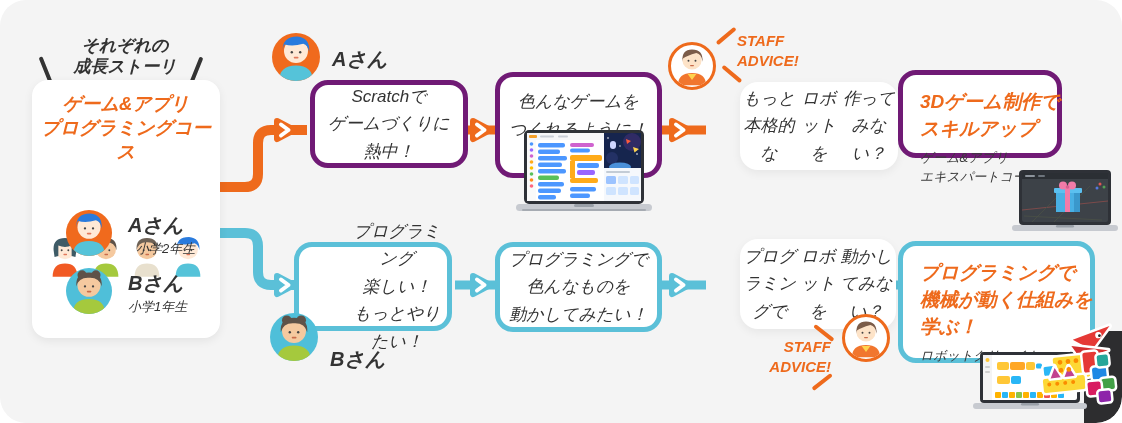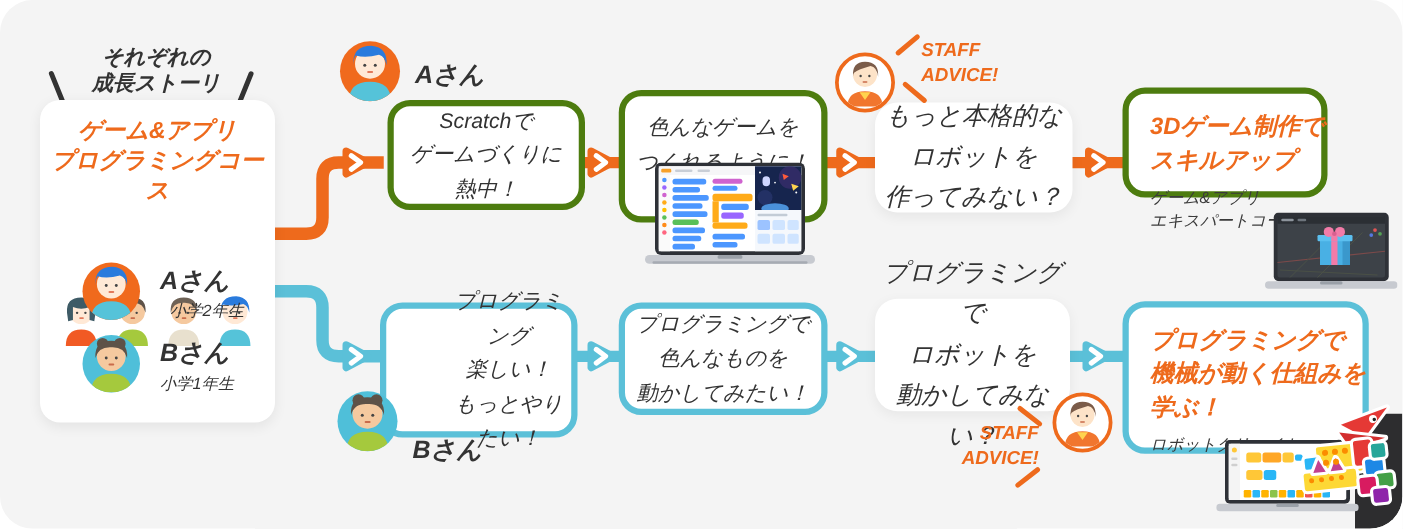--- a/index.html
+++ b/index.html
@@ -18,25 +18,25 @@
               line-height:1.3;color:#ee6a1c;}
   .kids-row{left:0;top:152px;width:188px;display:flex;justify-content:center;gap:3px;}
   .student-name{font-size:20px;font-weight:800;color:#333;line-height:1;}
   .student-grade{font-size:13px;font-weight:500;color:#333;line-height:1;}
   .cavatar{border-radius:50%;overflow:hidden;}
 
   
   .stepbox{background:#fff;border-radius:18px;display:flex;flex-direction:column;justify-content:center;
            align-items:center;text-align:center;font-size:17px;font-weight:500;line-height:1.62;color:#333;
            box-sizing:border-box;z-index:2;}
-  .bd-orange{border:5px solid #4d7c0f;}
+  .bd-orange{border:5px solid #701a75;}
   .bd-teal{border:5px solid #5bc0d8;}
-  .bubble{background:#fff;border-radius:18px;display:flex;flex-direction:column;justify-content:center;
-          align-items:center;text-align:center;font-size:20px;font-weight:500;line-height:1.62;color:#333;
-          box-shadow:0 3px 10px rgba(0,0,0,.06);z-index:2;}
+  .bubble{background:#fff;border-radius:18px;display:flex;flex-direction:row;justify-content:center;
+          align-items:center;text-align:center;font-size:17px;font-weight:500;line-height:1.62;color:#333;
+          box-shadow:0 3px 10px rgba(0,0,0,.06);z-index:2;margin-left:40px;}
   .result{background:#fff;border-radius:18px;box-sizing:border-box;z-index:2;padding:14px 0 0 17px;}
   .r-title{font-size:19px;font-weight:800;color:#ee6a1c;line-height:1.42;white-space:nowrap;}
   .r-sub{font-size:13px;font-weight:500;color:#3a3a3a;line-height:1.5;margin-top:5px;white-space:nowrap;}
 
   
   .person-label{font-size:20px;font-weight:800;color:#333;}
 
   
   .advice{font-size:15px;font-weight:800;color:#ee6a1c;line-height:1.3;z-index:5;}
   .adv-slash{width:24px;height:3.5px;background:#ee6a1c;border-radius:2px;z-index:5;}
@@ -306,21 +306,21 @@
     <rect x="53" y="21" width="5" height="21" fill="#f27ba8"></rect>
     <rect x="42" y="18" width="28" height="5" rx="1" fill="#5bc0f0"></rect>
     <rect x="53" y="18" width="5" height="5" fill="#f27ba8"></rect>
     <circle cx="51" cy="15.5" r="4" fill="#f27ba8"></circle>
       <circle cx="60" cy="15.5" r="4" fill="#f27ba8"></circle>
     <circle cx="55.5" cy="17" r="1.8" fill="#d85f90"></circle>
     <rect x="0" y="55" width="106" height="6" rx="3" fill="#c7cad0"></rect>
     <rect x="44" y="55" width="18" height="2.5" rx="1.2" fill="#9aa0a8"></rect>
   </svg>
 
-  <div class="abs stepbox bd-teal" style="left:304px;top:242px;width:158px;height:108px;padding-left:48px;">
+  <div class="abs stepbox bd-teal" style="left:294px;top:242px;width:158px;height:89px;padding-left:48px;">
     <div>プログラミング</div>
     <div>楽しい！</div>
     <div>もっとやりたい！</div>
   </div>
 
   <div class="abs cavatar z5" style="left:270px;top:313px;width:48px;height:48px;background:#4fbfd9;">
     <svg width="48" height="48" viewBox="0 0 40 40">
       <path d="M6 40 Q6 27 20 27 Q34 27 34 40 Z" fill="#a5c93d"></path>
       <circle cx="14" cy="6" r="4" fill="#5e5248"></circle>
         <circle cx="26" cy="6" r="4" fill="#5e5248"></circle>

